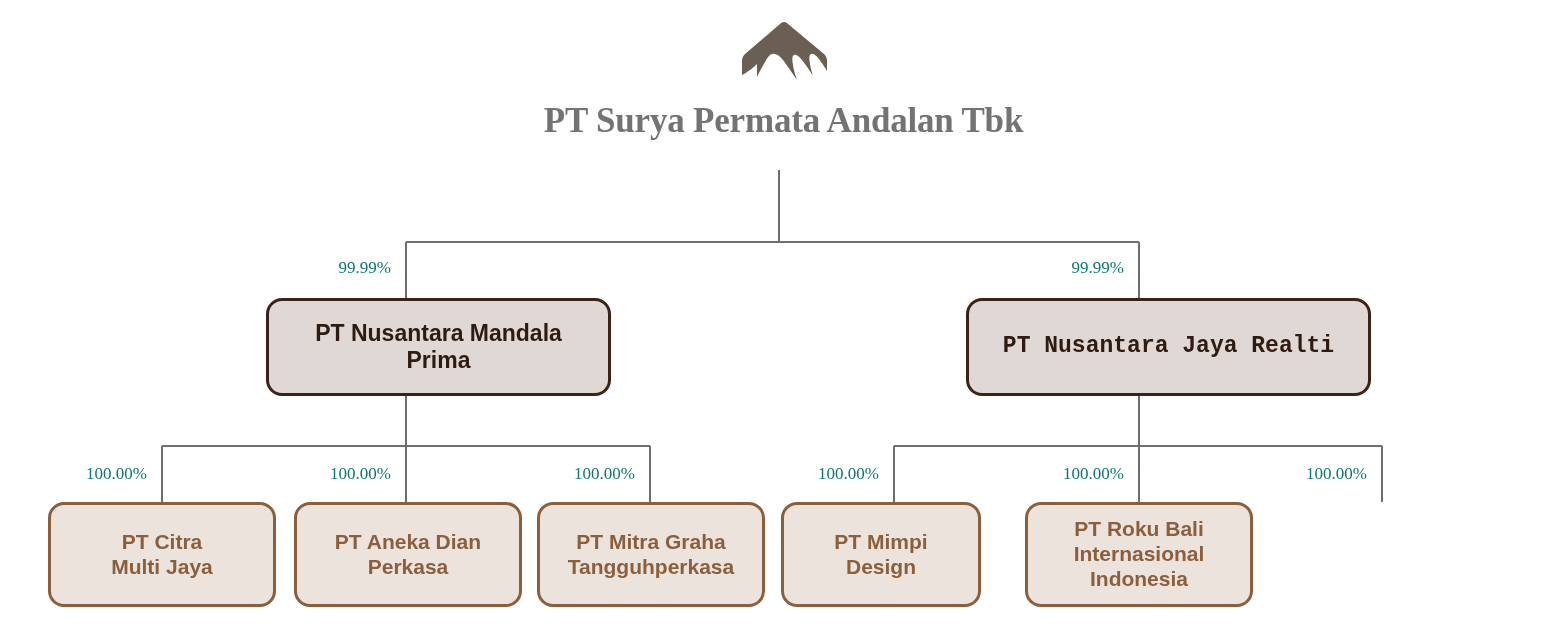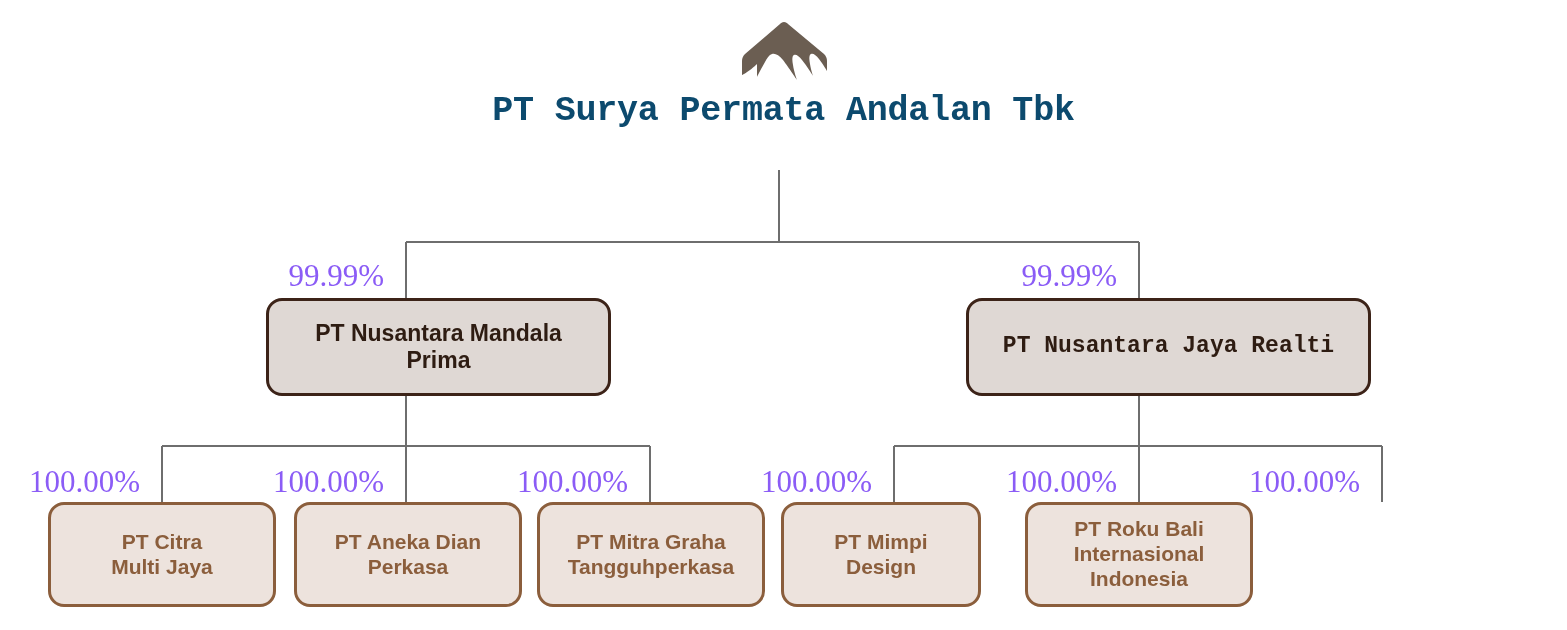--- a/index.html
+++ b/index.html
@@ -36,39 +36,39 @@
     width: 1567px;
     text-align: center;
   }
   .logo-icon {
     display: block;
     margin: 0 auto;
     width: 88px;
     height: 62px;
   }
   .root-title {
-    margin-top: 10px;
+    margin-top: 20px;
     font-size: 35px;
     font-weight: bold;
-    color: #0c4a6e;
+    color: #737373;
     letter-spacing: -0.2px;
     line-height: 1.1;
-    font-family: Liberation Mono, monospace;
+    font-family: Liberation Serif, serif;
   }
 
   
   .pct-label {
     position: absolute;
     font-family: "Liberation Serif", serif;
-    font-size: 31px;
-    color: #8b5cf6;
+    font-size: 17px;
+    color: #0f766e;
     white-space: nowrap;
     text-align: right;
     transform: translate(-100%, 0);
-    padding-right: 22px;
+    padding-right: 15px;
   }
 
   
   .node-box {
     position: absolute;
     box-sizing: border-box;
     display: flex;
     align-items: center;
     justify-content: center;
     text-align: center;

